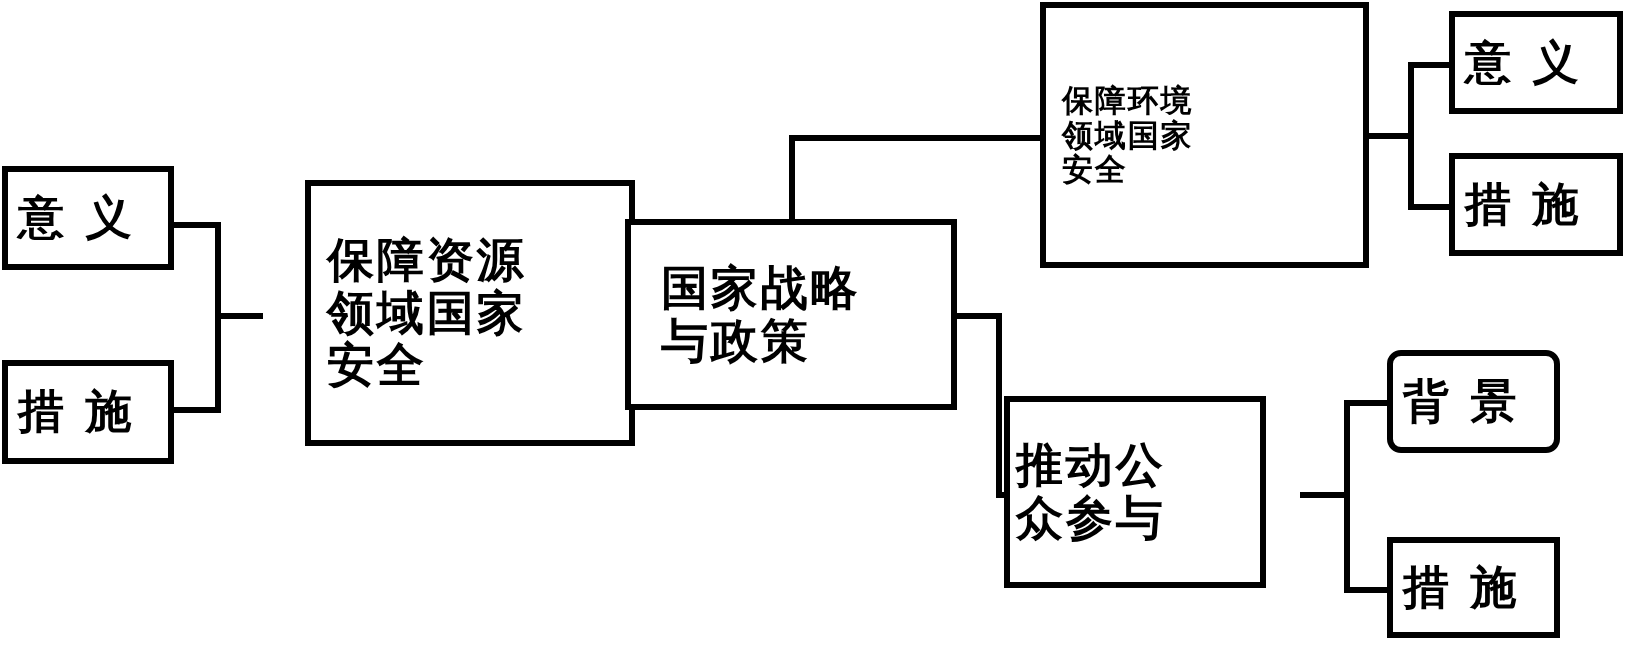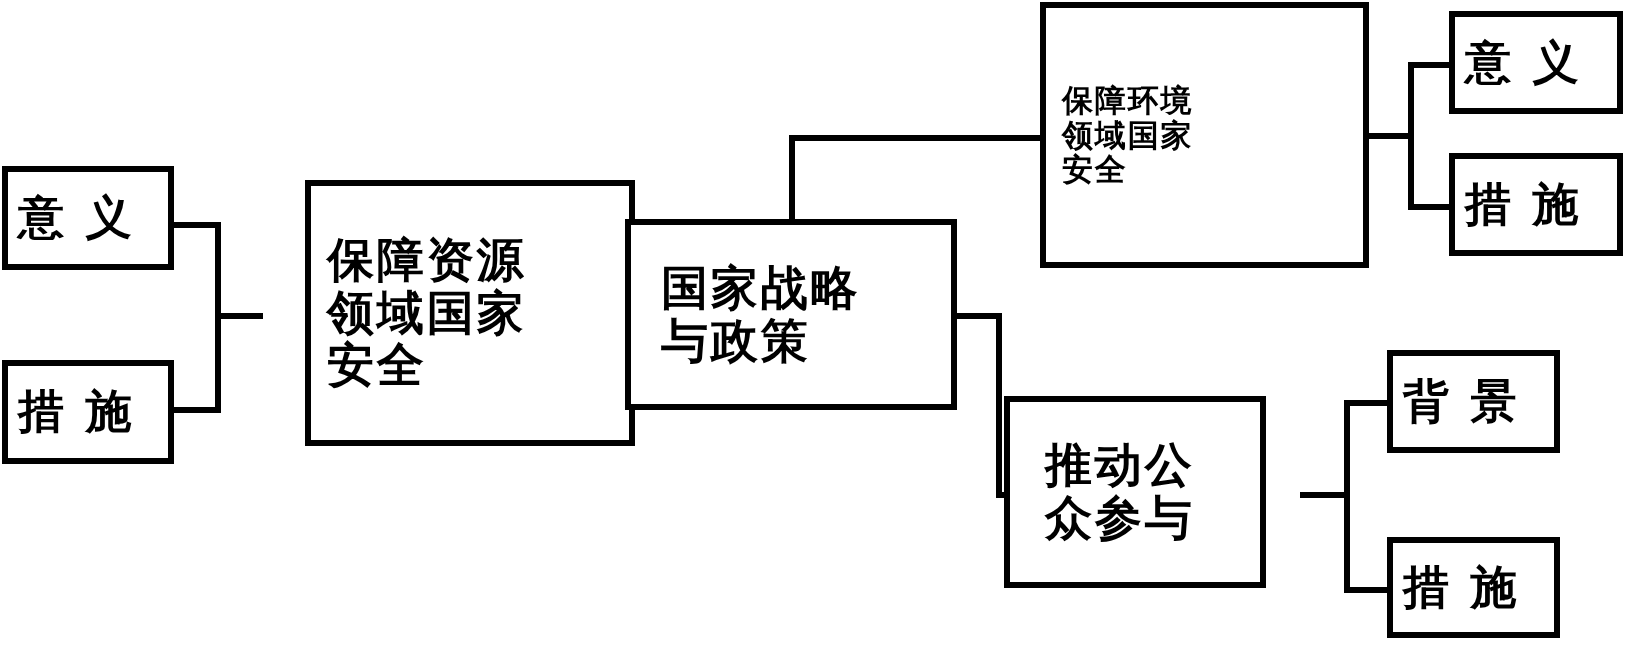--- a/index.html
+++ b/index.html
@@ -101,26 +101,26 @@
   </div>
 
   <div class="node centered" style="left:1449px; top:11px; width:174px; height:103px; padding:0 10px; font-size:46px;">
     <span class="label">意 义</span>
   </div>
 
   <div class="node centered" style="left:1449px; top:153px; width:174px; height:103px; padding:0 10px; font-size:46px;">
     <span class="label">措 施</span>
   </div>
 
-  <div class="node" style="left:1004px; top:396px; width:262px; height:192px; padding:0 35px; font-size:47px;">
+  <div class="node" style="left:1004px; top:396px; width:262px; height:192px; padding:0 6px; font-size:47px;">
     <span class="label">推动公
 众参与</span>
   </div>
 
-  <div class="node centered" style="left:1387px; top:350px; width:173px; height:103px; padding:0 10px; font-size:46px;">
+  <div class="node centered" style="left:1387px; top:350px; width:173px; height:103px; padding:0 10px; font-size:46px;border-radius:14px;">
     <span class="label">背 景</span>
   </div>
 
   <div class="node centered" style="left:1387px; top:537px; width:173px; height:101px; padding:0 10px; font-size:46px;">
     <span class="label">措 施</span>
   </div>
 
 </div>
 
 </body></html>

